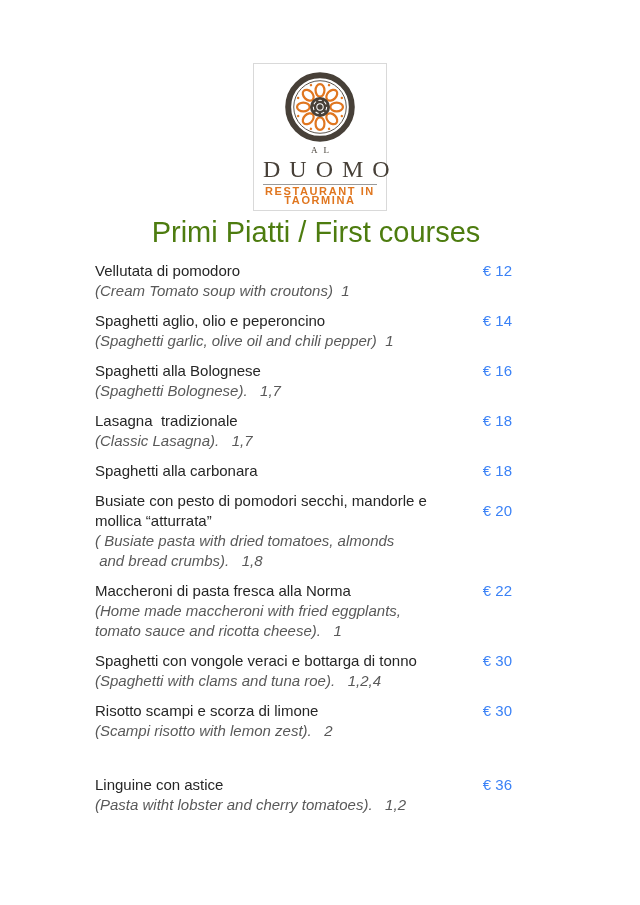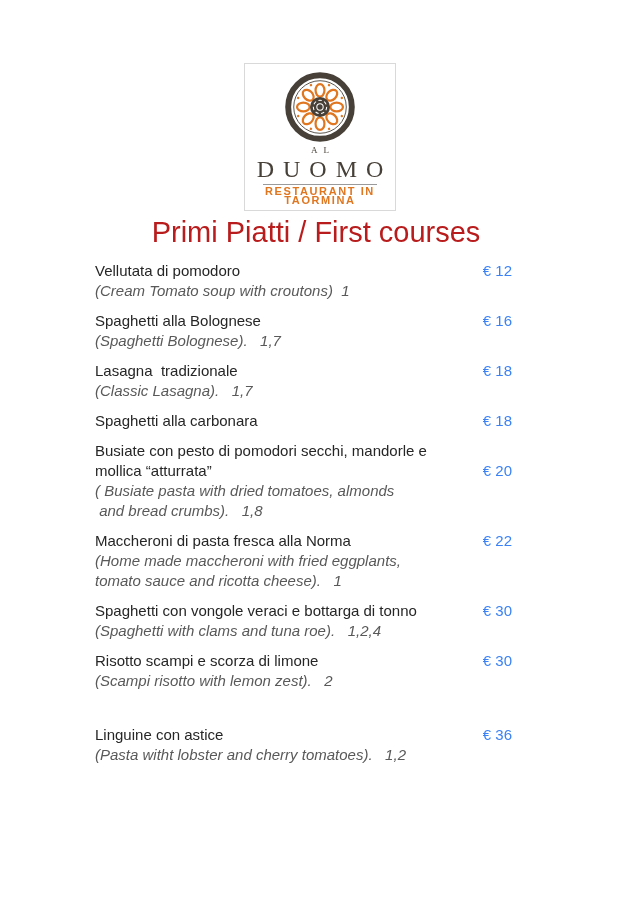--- a/index.html
+++ b/index.html
@@ -6,21 +6,21 @@
   body {
     width: 640px; height: 905px;
     background: #ffffff;
     font-family: "Liberation Sans", sans-serif;
     color: #262626;
     overflow: hidden;
   }
 
   
   .logo-box {
-    width: 152px;
+    width: 134px;
     margin: 63px auto 0 auto;
     border: 1px solid #d9d9d9;
     text-align: center;
     padding: 6px 0 5px 0;
     box-sizing: border-box;
     background: #fff;
   }
   .emblem { display: block; margin: 0 auto; }
   .logo-pre {
     font-family: "Liberation Serif", serif;
@@ -42,28 +42,28 @@
     font-size: 11px; line-height: 9px;
     letter-spacing: 1.6px;
     color: #e0761f; font-weight: bold;
   }
 
   
   .page-title {
     text-align: center;
     font-size: 29px; line-height: 34px;
     font-weight: 400;
-    color: #b91c1c;
+    color: #4d7c0f;
     margin: 4px 8px 12px 0;
   }
 
   
   .menu { width: 417px; margin-left: 95px; }
   .item { margin-bottom: 10px; }
-  .item-head { display: flex; align-items: flex-end; }
+  .item-head { display: flex; align-items: center; }
   .item-name {
     flex: 1;
     font-size: 15px; line-height: 20px;
     color: #262626;
     white-space: pre-wrap;
   }
   .item-price {
     font-size: 15px; line-height: 20px;
     color: #3b82f6;
     white-space: nowrap;
@@ -123,20 +123,27 @@
   <div class="menu">
 
     <div class="item">
       <div class="item-head">
         <div class="item-name">Vellutata di pomodoro</div>
         <div class="item-price">€ 12</div>
       </div>
       <div class="item-desc">(Cream Tomato soup with croutons)  1</div>
     </div>
 
+    <div class="item">
+      <div class="item-head">
+        <div class="item-name">Spaghetti aglio, olio e peperoncino</div>
+        <div class="item-price">€ 14</div>
+      </div>
+      <div class="item-desc">(Spaghetti garlic, olive oil and chili pepper)  1</div>
+    </div>
 
     <div class="item">
       <div class="item-head">
         <div class="item-name">Spaghetti alla Bolognese</div>
         <div class="item-price">€ 16</div>
       </div>
       <div class="item-desc">(Spaghetti Bolognese).   1,7</div>
     </div>
 
     <div class="item">

